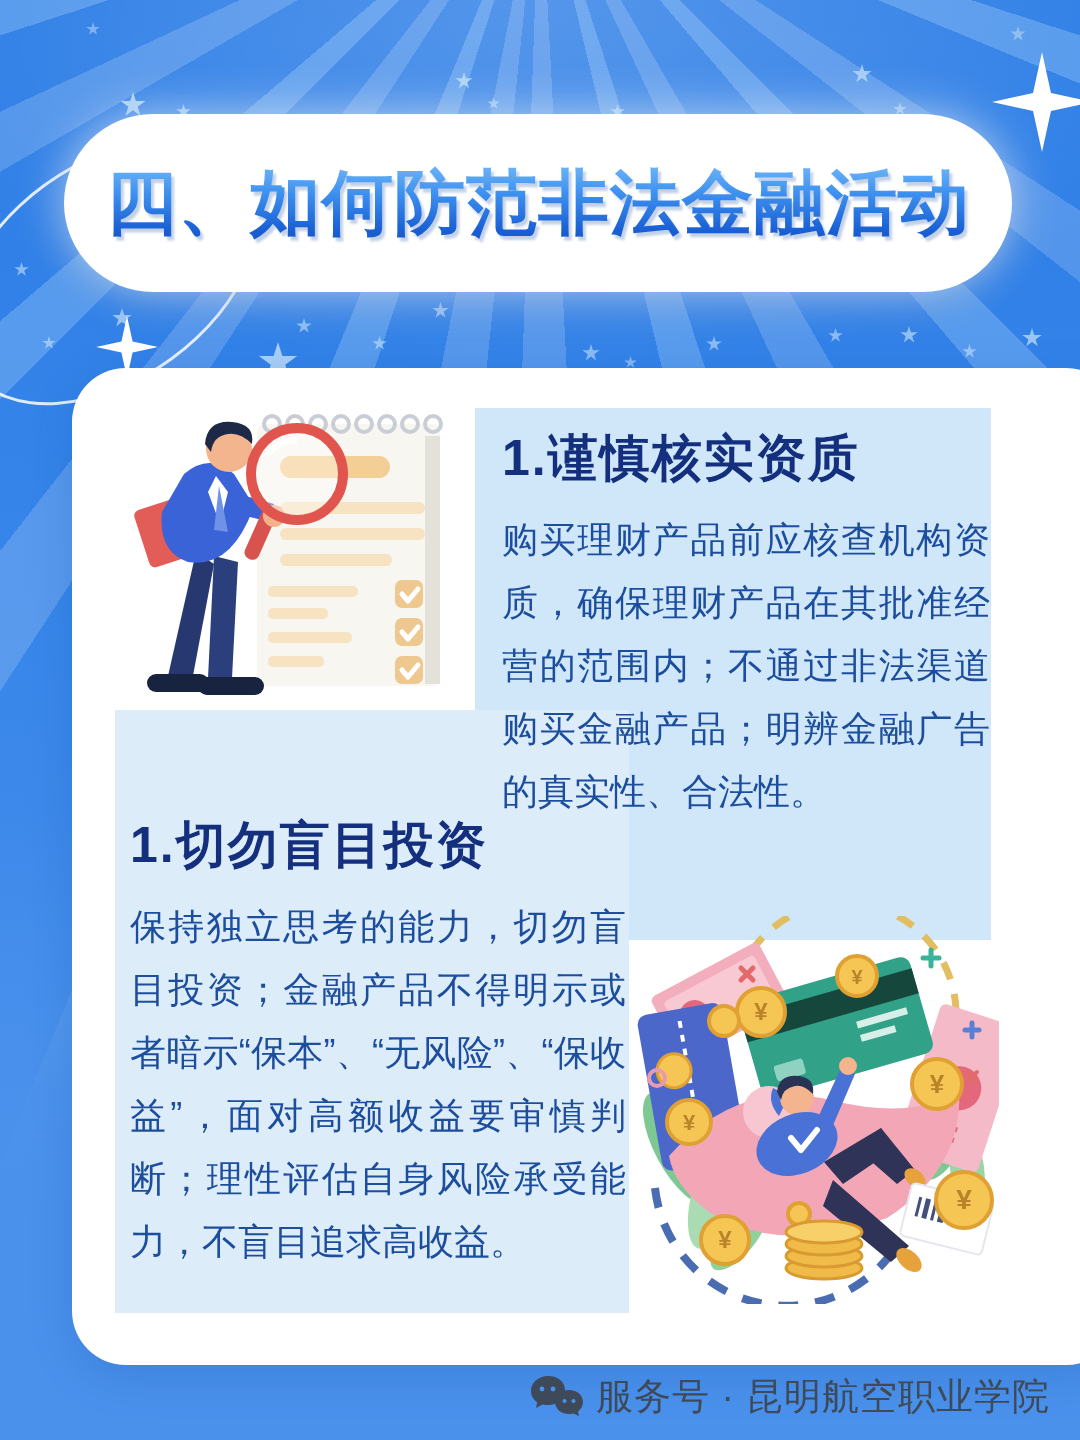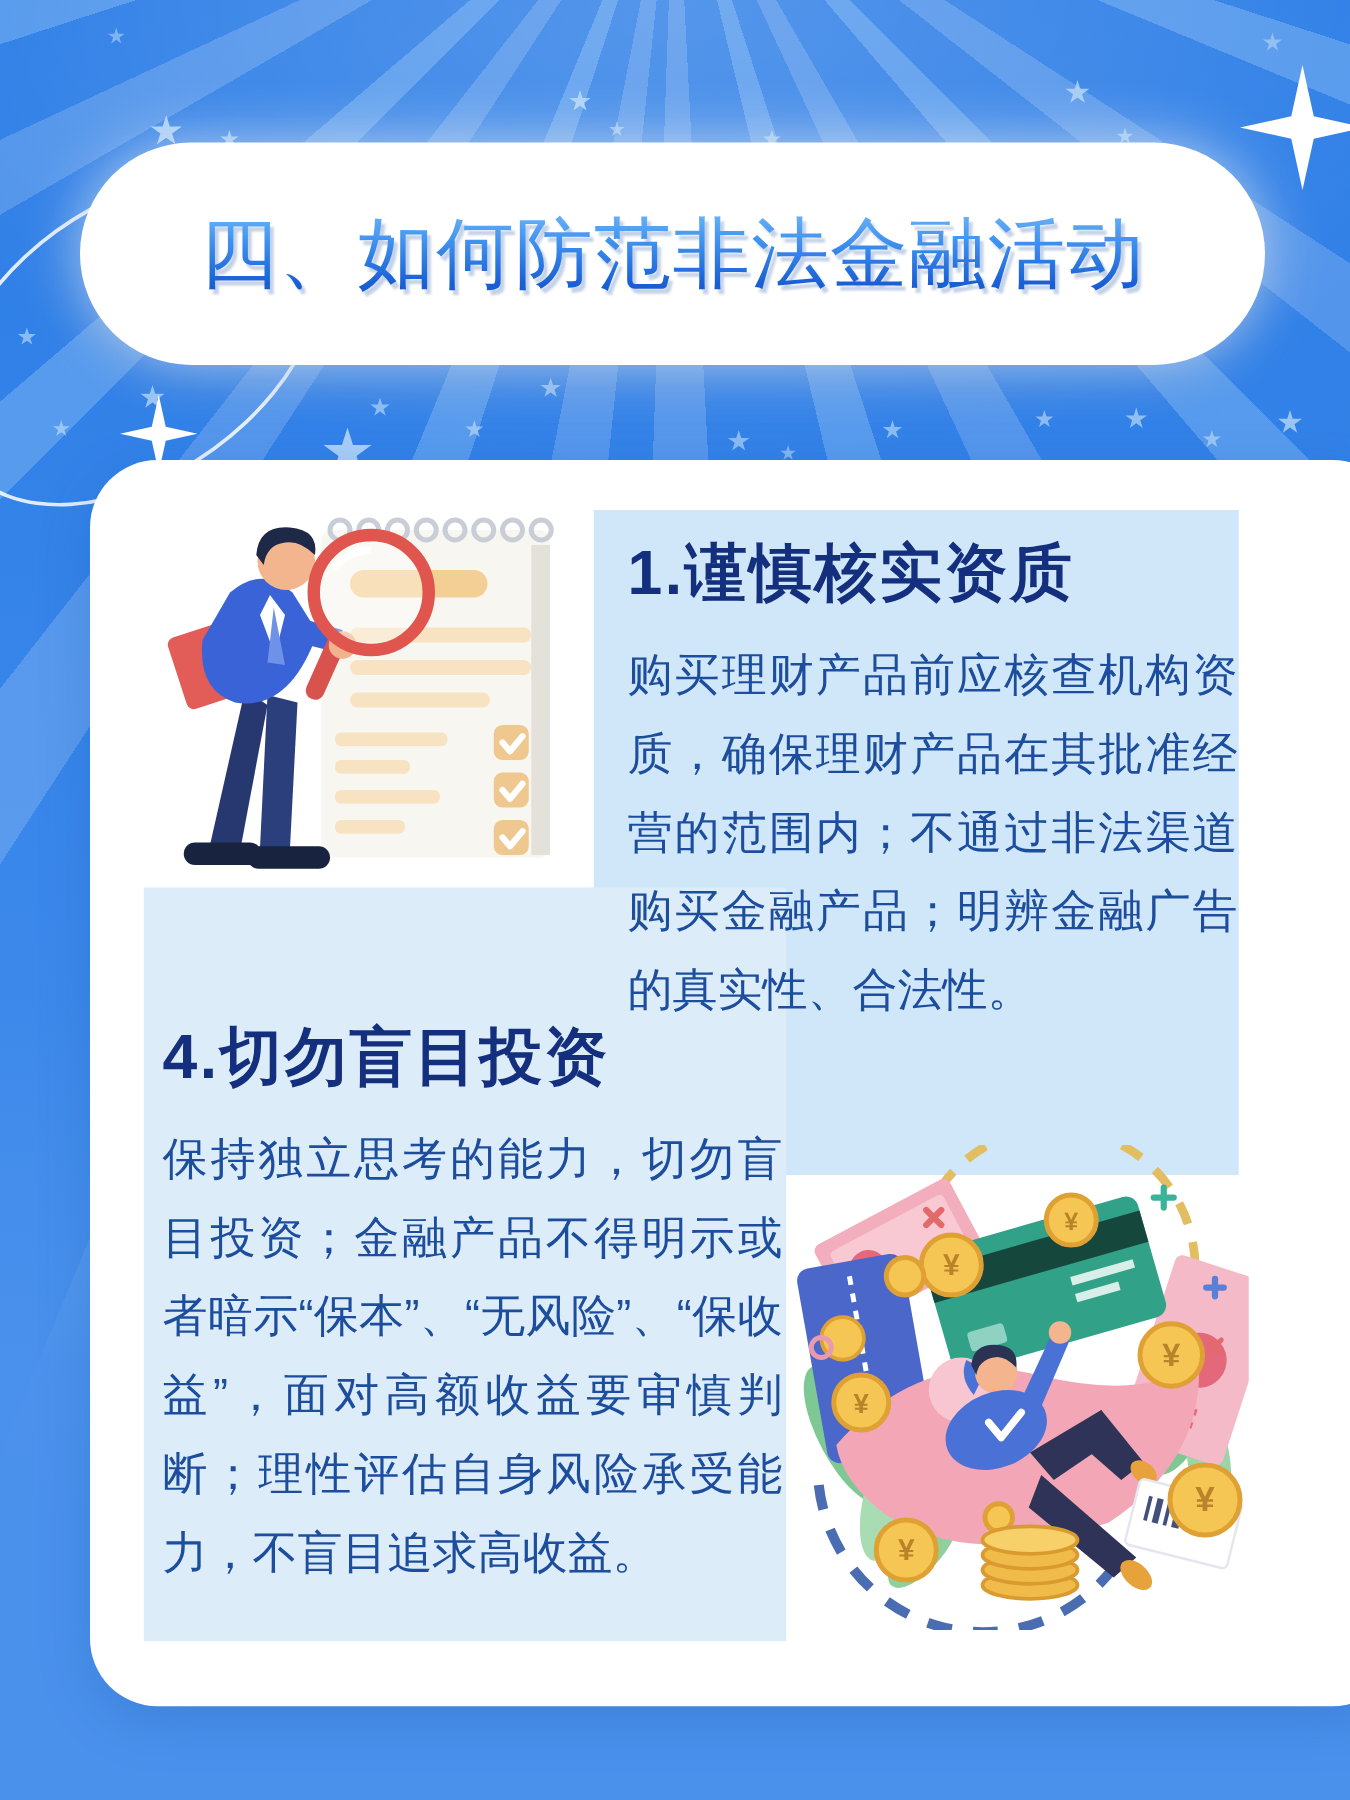--- a/index.html
+++ b/index.html
@@ -32,21 +32,21 @@
     transform:rotate(-36deg); z-index:1;
   }
   
   .banner {
     position:absolute; left:64px; top:114px; width:948px; height:178px;
     background:#ffffff; border-radius:92px; z-index:3;
     display:flex; align-items:center; justify-content:center;
     box-shadow:0 0 46px rgba(255,255,255,.65), 0 10px 36px rgba(21,80,170,.28);
   }
   .banner h1 {
-    margin:16px; font-size:62px; font-weight:400; letter-spacing:1px; white-space:nowrap;
+    margin:16px; font-size:71px; font-weight:700; letter-spacing:1px; white-space:nowrap;
     background:linear-gradient(180deg,#7ec1fa 0%,#3f92f0 38%,#1b62d6 76%,#0e4fc2 100%);
     -webkit-background-clip:text; background-clip:text; color:transparent;
     filter:drop-shadow(3px 4px 1px rgba(17,70,160,.25));
   }
   
   .card {
     position:absolute; left:72px; top:368px; width:1048px; height:997px;
     background:#ffffff; border-radius:54px; z-index:2; overflow:hidden;
     box-shadow:0 12px 42px rgba(20,80,170,.22);
   }
@@ -167,21 +167,21 @@
         <path d="M175 62 A 36 36 0 0 1 205 46" stroke="#ffffff" stroke-width="6" fill="none" opacity=".85"></path>
       </g>
     </svg>
 
     <div class="section section-1">
       <h2>1.谨慎核实资质</h2>
       <p>购买理财产品前应核查机构资质，确保理财产品在其批准经营的范围内；不通过非法渠道购买金融产品；明辨金融广告的真实性、合法性。</p>
     </div>
 
     <div class="section section-2">
-      <h2>4.切勿盲目投资</h2>
+      <h2>1.切勿盲目投资</h2>
       <p>保持独立思考的能力，切勿盲目投资；金融产品不得明示或者暗示“保本”、“无风险”、“保收益”，面对高额收益要审慎判断；理性评估自身风险承受能力，不盲目追求高收益。</p>
     </div>
 
     <svg class="illus-2" viewBox="0 0 380 388">
       <path d="M118 65 A112 112 0 0 1 332 132 A112 112 0 0 1 316 212" fill="none" stroke="#e3bd62" stroke-width="7" stroke-dasharray="18 15"></path>
       <path d="M36 272 A132 132 0 0 0 272 338" fill="none" stroke="#4a6db2" stroke-width="8" stroke-dasharray="20 17"></path>
       <g>
         <ellipse cx="60" cy="232" rx="24" ry="62" fill="#7ec893" transform="rotate(-28 60 232)"></ellipse>
         <ellipse cx="92" cy="282" rx="20" ry="52" fill="#a9dcb2" transform="rotate(14 92 282)"></ellipse>
         <ellipse cx="330" cy="210" rx="22" ry="58" fill="#7ec893" transform="rotate(24 330 210)"></ellipse>
@@ -270,13 +270,24 @@
       <g stroke-linecap="round">
         <path d="M304 42 h16 M312 34 v16" stroke="#3bb39a" stroke-width="5"></path>
         <path d="M346 114 h14 M353 107 v14" stroke="#5a7fd6" stroke-width="5"></path>
         <path d="M122 52 l12 12 M134 52 l-12 12" stroke="#e36a6a" stroke-width="5"></path>
         <path d="M348 156 l10 10 M358 156 l-10 10" stroke="#e36a6a" stroke-width="4"></path>
         <circle cx="38" cy="162" r="8" fill="none" stroke="#e89ab0" stroke-width="4"></circle>
       </g>
     </svg>
   </div>
 
+  <div class="footer">
+    <svg width="54" height="46" viewBox="0 0 54 46">
+      <path d="M18 2 C8 2 1 9 1 17 c0 4.6 2.4 8.6 6.2 11.2 L6 34 l6.6 -3.6 c1.7 .5 3.5 .7 5.4 .7 c10 0 17 -7 17 -15 S28 2 18 2 Z" fill="#3e4a59"></path>
+      <circle cx="12" cy="15" r="2.4" fill="#4a91ec"></circle>
+      <circle cx="23" cy="15" r="2.4" fill="#4a91ec"></circle>
+      <path d="M39 16 c-8.3 0 -14 5.6 -14 12 c0 6.4 5.7 12 14 12 c1.5 0 3 -.2 4.4 -.6 L49 42 l-1 -4.6 c3.1 -2.2 5 -5.4 5 -9.4 c0 -6.4 -5.7 -12 -14 -12 Z" fill="#3e4a59"></path>
+      <circle cx="34.5" cy="27" r="2" fill="#4a91ec"></circle>
+      <circle cx="43.5" cy="27" r="2" fill="#4a91ec"></circle>
+    </svg>
+    <span>服务号 · 昆明航空职业学院</span>
+  </div>
 </div>
 
 </body></html>

